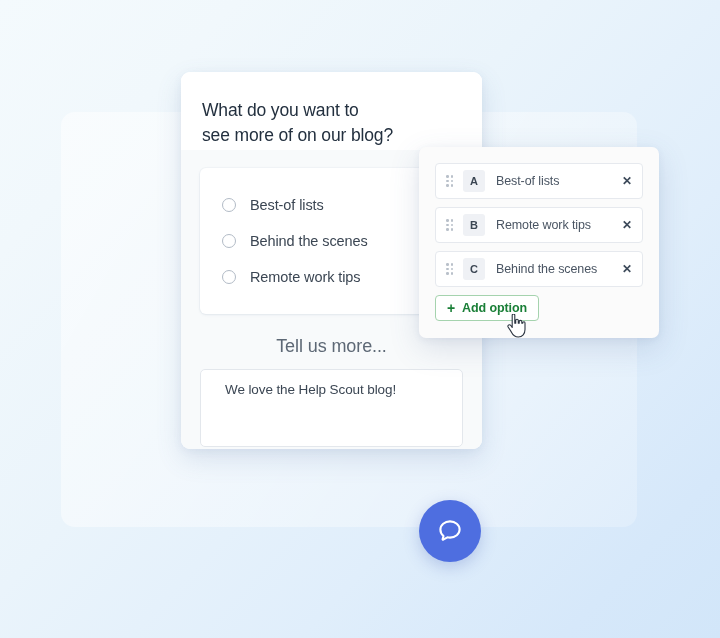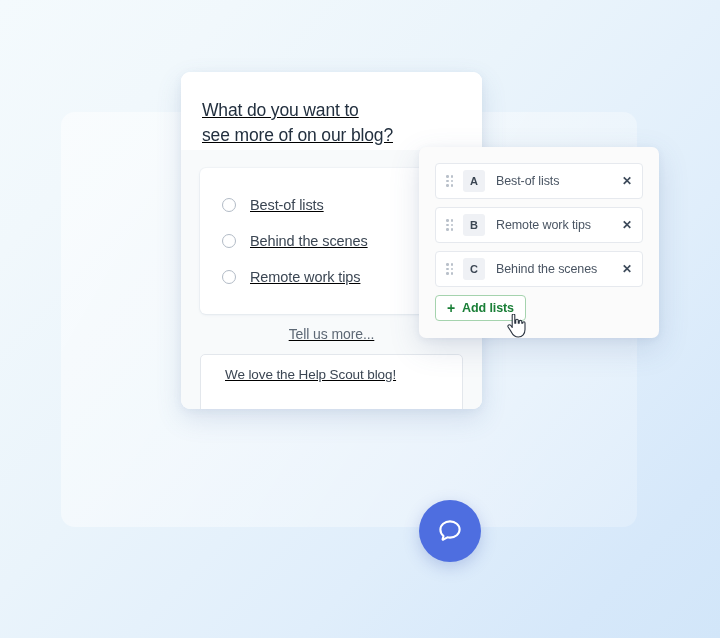--- a/index.html
+++ b/index.html
@@ -17,26 +17,25 @@
   #inner-panel {
     position:absolute;
     left:61px; top:112px; width:576px; height:415px;
     border-radius:14px;
     background:linear-gradient(120deg,rgba(255,255,255,.55) 0%,rgba(255,255,255,.42) 45%,rgba(255,255,255,.22) 100%);
   }
 
   
   #form-card {
     position:absolute;
-    left:181px; top:72px; width:301px; height:337px;
+    left:181px; top:72px; width:301px; height:377px;
     background:#ffffff;
     border-radius:9px;
     box-shadow:0 10px 26px rgba(83,110,160,.16), 0 2px 8px rgba(83,110,160,.08);
     overflow:hidden;
-    text-decoration:underline;
   }
   .card-header {
     padding:26px 21px 0 21px;
     background:#fff;
     height:78px;
   }
   .card-title {
     font-size:17.5px;
     line-height:25px;
     color:#23303f;
@@ -72,23 +71,23 @@
   .radio-label {
     margin-left:14px;
     font-size:14.5px;
     color:#3b4653;
     letter-spacing:-.1px;
   }
 
   
   .tell-more {
     text-align:center;
-    font-size:14px;
+    font-size:18px;
     color:#5d6875;
-    margin-top:12px;
+    margin-top:22px;
     letter-spacing:-.1px;
   }
   .textarea-box {
     margin-top:12px;
     height:78px;
     background:#ffffff;
     border:1px solid #e3e7ec;
     border-radius:5px;
     padding:12px 24px;
     font-size:13.5px;
@@ -290,21 +289,21 @@
         <i></i>
         <i></i>
       </span>
     <span class="opt-badge">C</span>
     <span class="opt-text">Behind the scenes</span>
     <span class="opt-close">✕</span>
   </div>
 
   <button class="add-option-btn">
     <span class="plus">+</span>
-    <span>Add lists</span>
+    <span>Add option</span>
   </button>
 </div>
 
 <div id="cursor">
   <svg width="20" height="24" viewBox="0 0 20 24" xmlns="http://www.w3.org/2000/svg">
     <path d="M6.2 1.2c0-.7.6-1.2 1.3-1.2s1.3.5 1.3 1.2v8.1h.9V6.4c0-.7.6-1.2 1.3-1.2s1.3.5 1.3 1.2v2.9h.9V7.6c0-.7.6-1.2 1.3-1.2s1.3.5 1.3 1.2v1.7h.9V9c0-.7.6-1.2 1.3-1.2S19 8.3 19 9v6.4c0 4.3-2.6 7.6-6.7 7.6-3.7 0-5.2-1.6-7-5.1L2.1 13c-.4-.8-.1-1.6.6-2 .7-.4 1.6-.2 2.1.5l1.4 2V1.2z" fill="#ffffff" stroke="#2b3440" stroke-width="1.1" stroke-linejoin="round"></path>
   </svg>
 </div>
 
 <div id="chat-fab">

